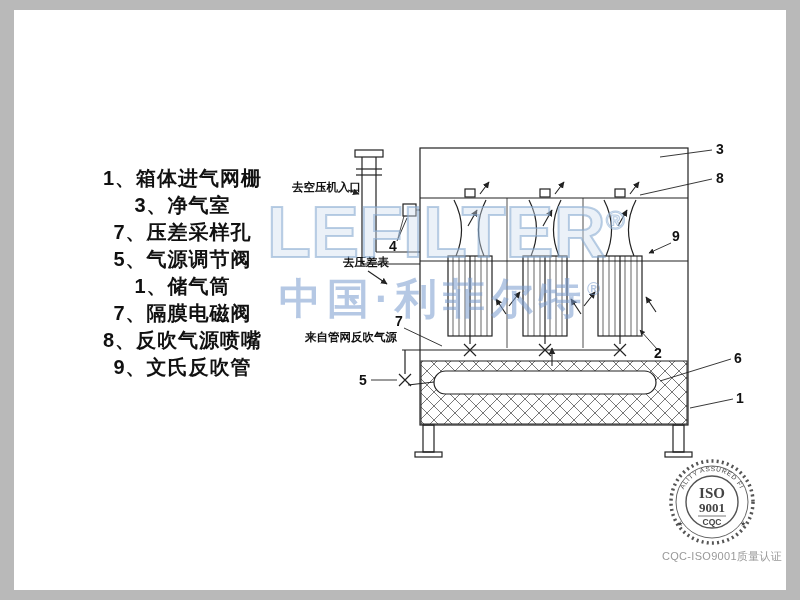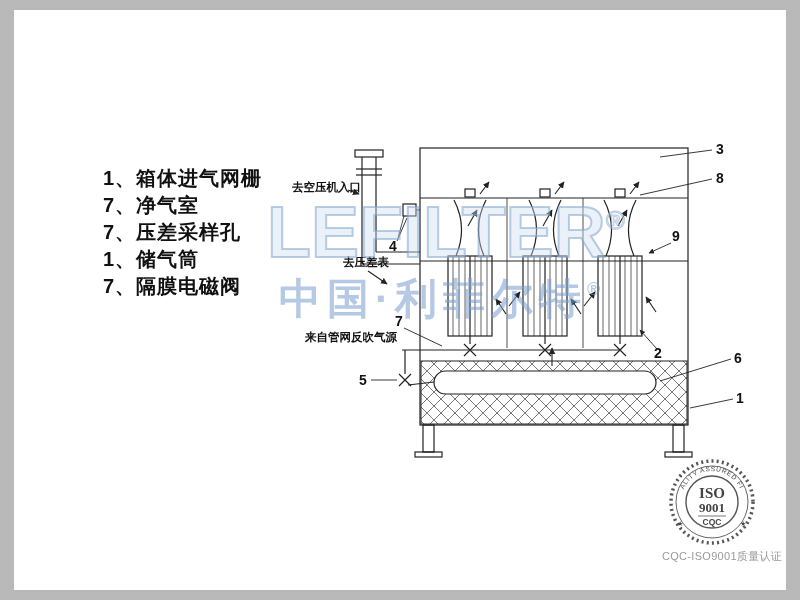--- a/index.html
+++ b/index.html
@@ -10,21 +10,21 @@
   }
   .frame{
     position:absolute;inset:0;z-index:20;pointer-events:none;
     border-left:14px solid #b9b9b9;border-right:14px solid #b9b9b9;
     border-top:10px solid #b9b9b9;border-bottom:10px solid #b9b9b9;
   }
   
   .legend{position:absolute;left:103px;top:165px;z-index:2;}
   .legend-item{
     font-size:20px;font-weight:bold;line-height:27px;color:#111;
-    white-space:nowrap;letter-spacing:1px;
+    white-space:nowrap;letter-spacing:1px;text-align:center;
   }
   
   .diagram{position:absolute;left:0;top:0;z-index:1;}
   .ln{stroke:#222;fill:none;stroke-width:1.2;}
   .thin{stroke:#222;fill:none;stroke-width:0.8;}
   .pleat{stroke:#222;fill:none;stroke-width:0.7;}
   .whitefill{fill:#ffffff;stroke:#222;stroke-width:1.2;}
   .co{font:bold 14px "Liberation Sans",sans-serif;fill:#111;stroke:none;}
   .dlabel{font:bold 11.5px "Liberation Sans",sans-serif;fill:#111;stroke:none;}
   .sealtxt{fill:#444;stroke:none;}
@@ -45,24 +45,27 @@
   .seal-caption{
     position:absolute;left:662px;top:549px;z-index:4;
     font-size:11px;color:#999;letter-spacing:0.3px;white-space:nowrap;
   }
 </style>
 </head>
 <body>
 
 <div class="legend">
   <div class="legend-item">1、箱体进气网栅</div>
-  <div class="legend-item">7、净气室</div>
+  <div class="legend-item">3、净气室</div>
   <div class="legend-item">7、压差采样孔</div>
+  <div class="legend-item">5、气源调节阀</div>
   <div class="legend-item">1、储气筒</div>
   <div class="legend-item">7、隔膜电磁阀</div>
+  <div class="legend-item">8、反吹气源喷嘴</div>
+  <div class="legend-item">9、文氏反吹管</div>
 </div>
 
 <svg class="diagram" width="800" height="600" viewBox="0 0 800 600">
   <defs>
     <marker id="arr" markerWidth="8" markerHeight="8" refX="5.5" refY="3" orient="auto">
       <path d="M0,0 L6,3 L0,6 Z" fill="#222"></path>
     </marker>
     <pattern id="hatch" width="14" height="14" patternUnits="userSpaceOnUse">
       <path d="M0,14 L14,0 M0,0 L14,14" stroke="#555" stroke-width="0.8" fill="none"></path>
     </pattern>

